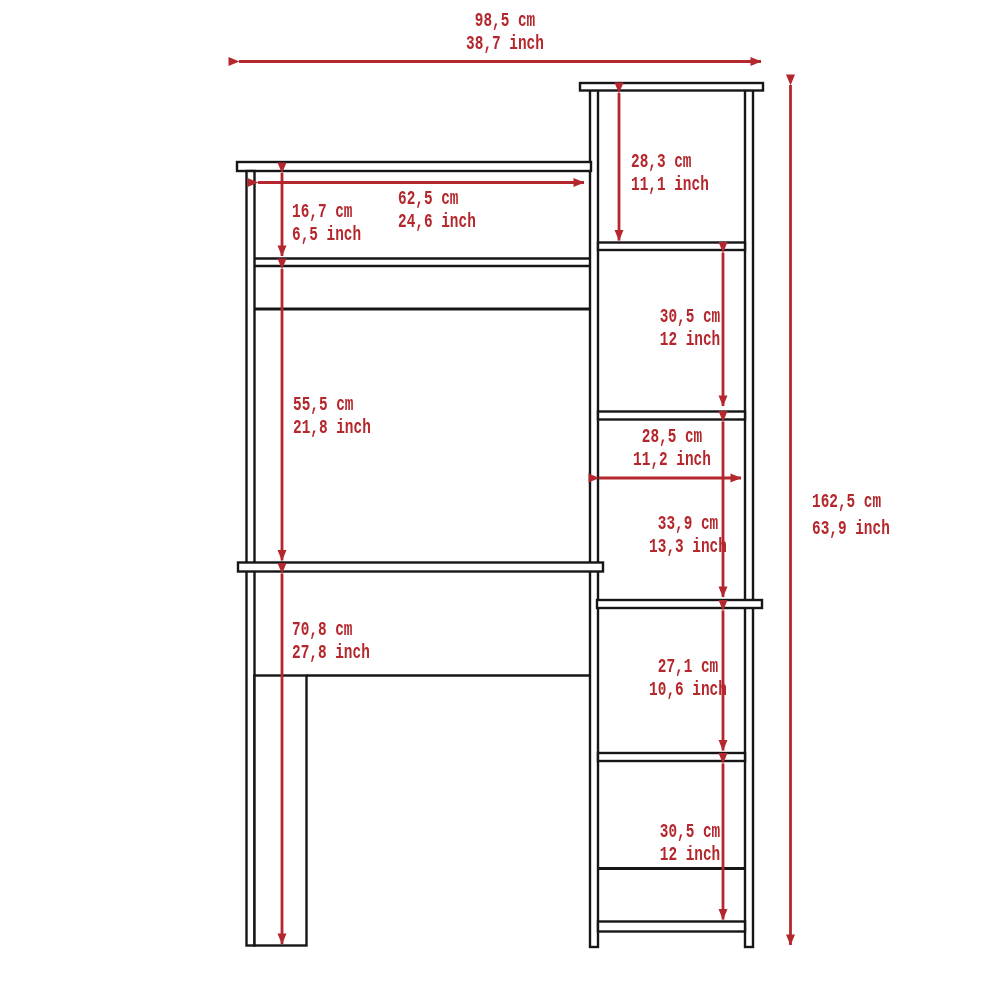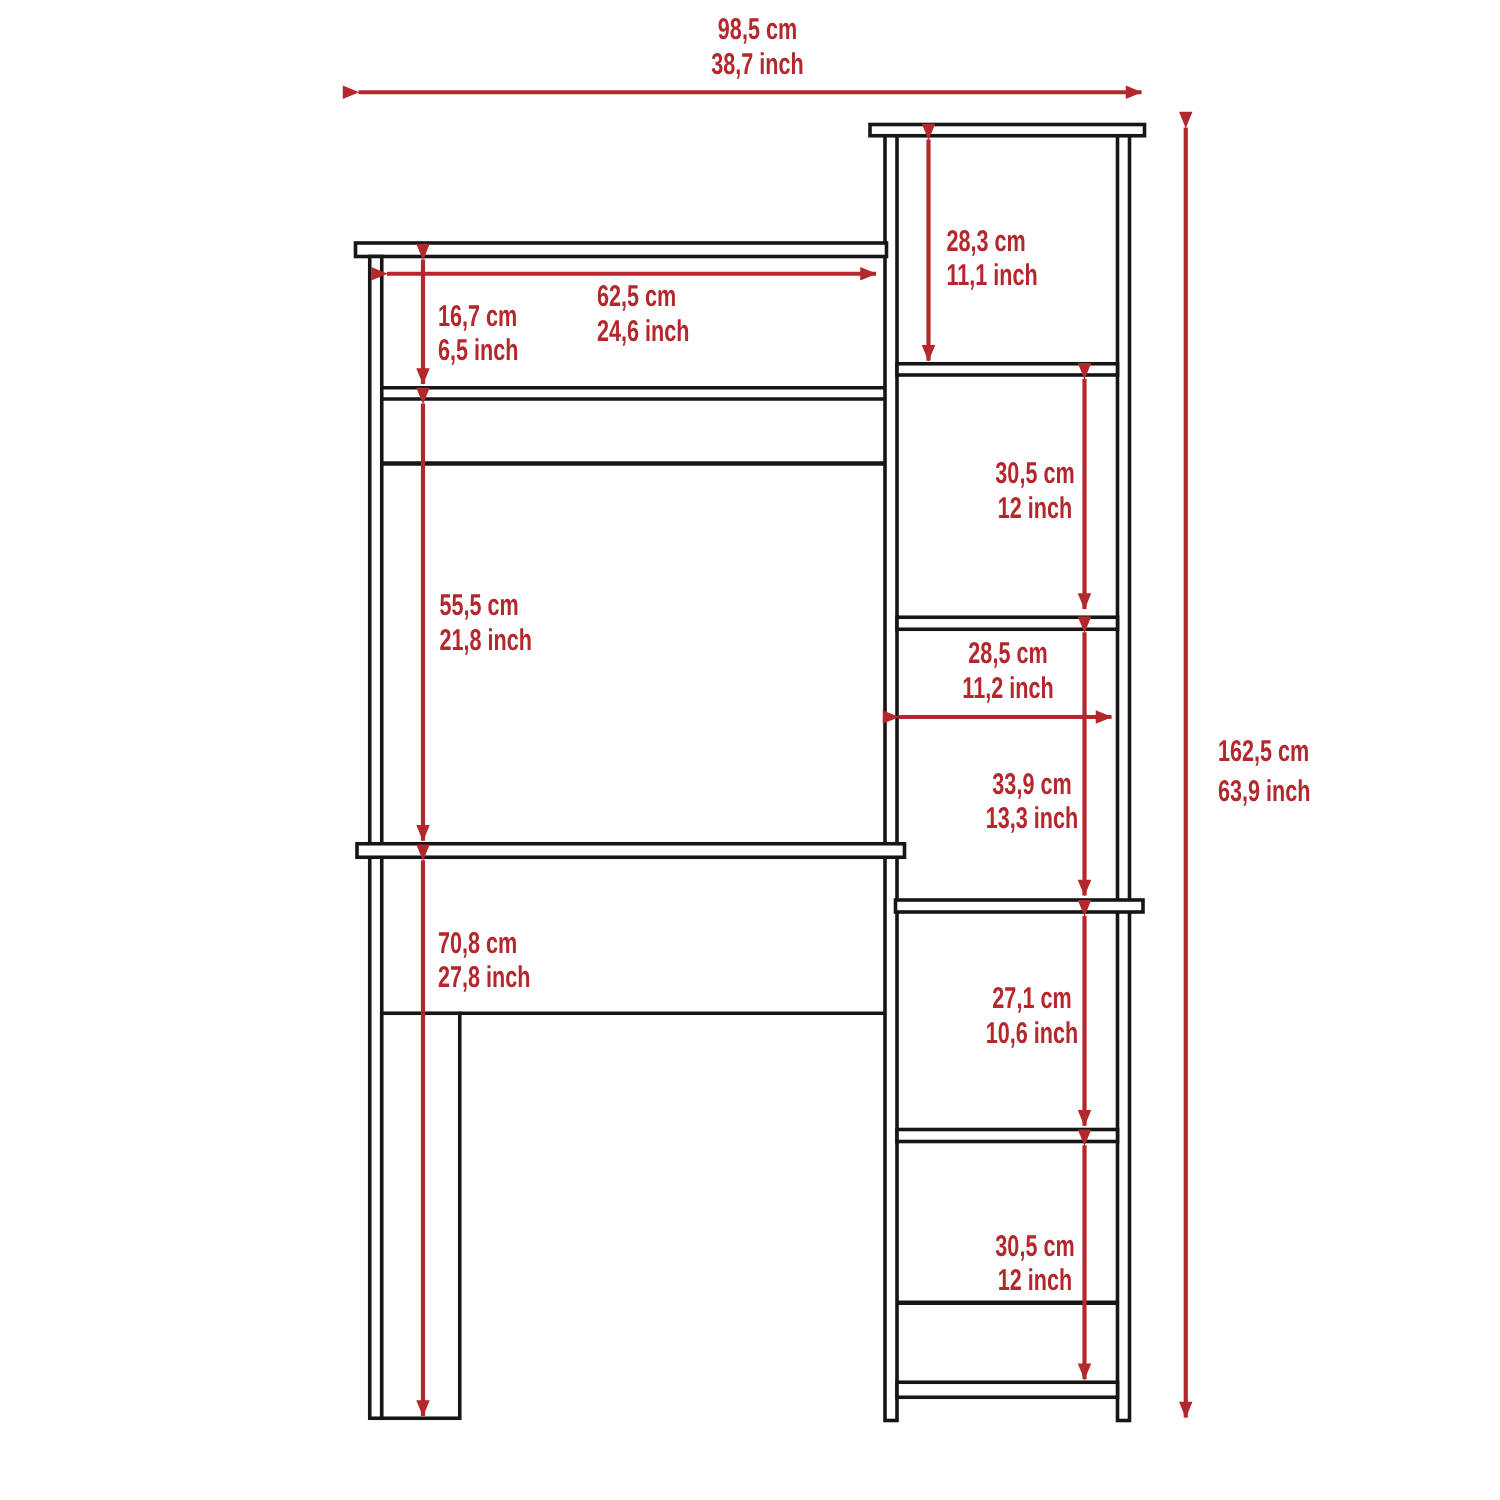--- a/index.html
+++ b/index.html
@@ -5,21 +5,21 @@
   :root{
     --accent:#b4282d;
     --line:#161616;
     --bg:#ffffff;
   }
   html,body{margin:0;padding:0;background:#fff;}
   .canvas{
     position:relative;
     width:1000px;height:1000px;
     background:var(--bg);
-    font-family:Liberation Sans, sans-serif;
+    font-family:Liberation Mono, monospace;
     overflow:hidden;
   }
   .drawing{position:absolute;left:0;top:0;}
   .dim-label{
     position:absolute;
     color:var(--accent);
     font-size:20px;
     line-height:23px;
     font-weight:700;
     white-space:nowrap;

